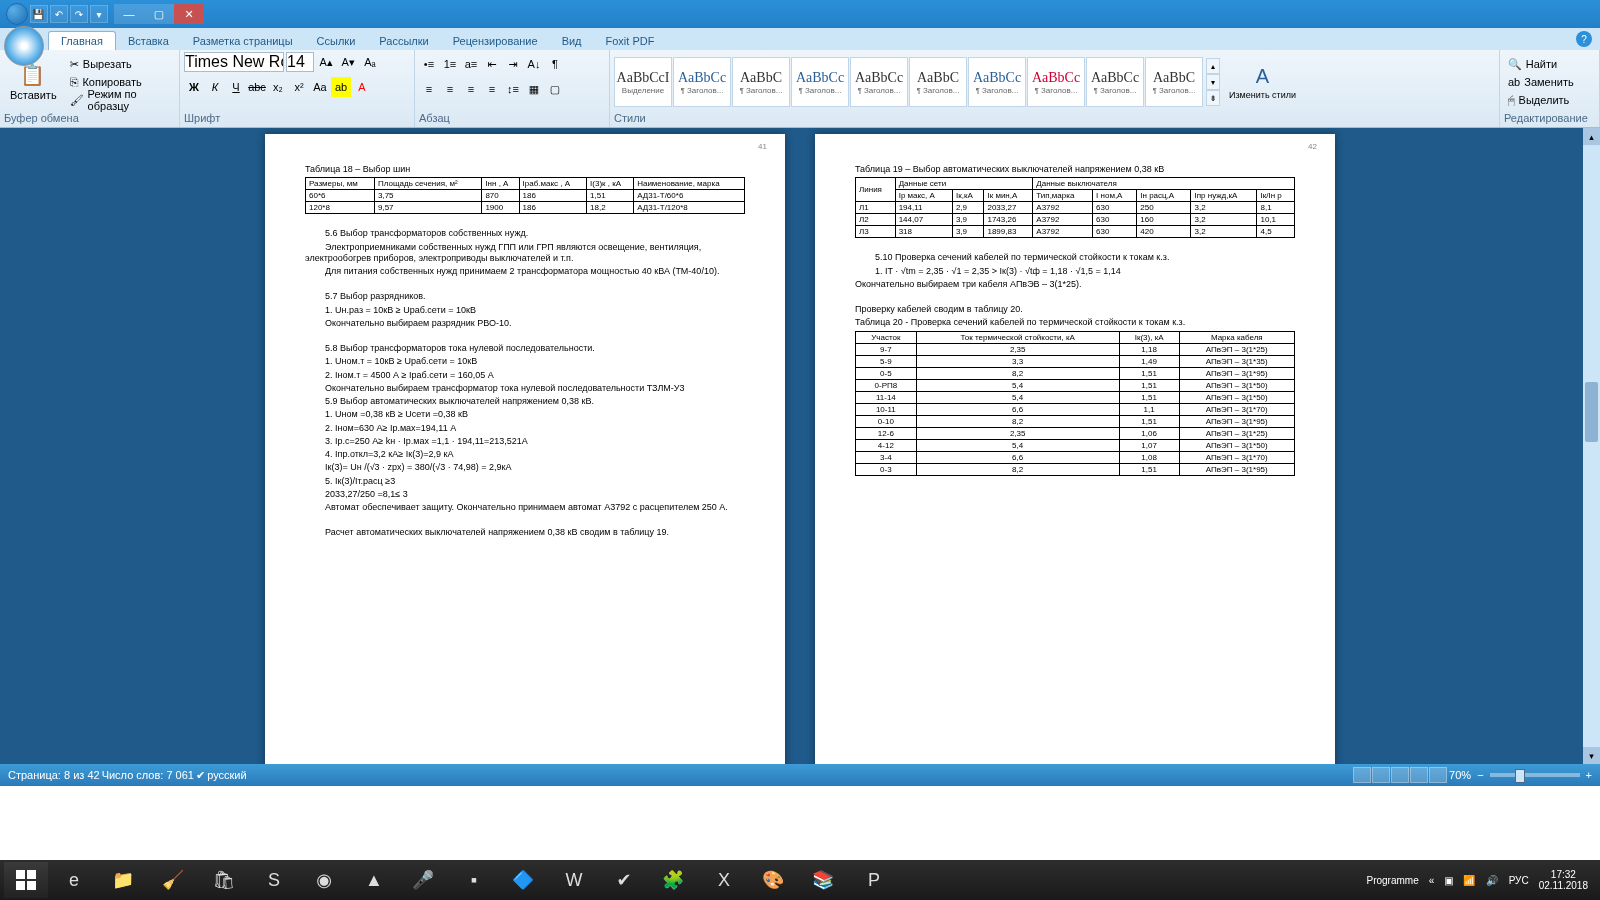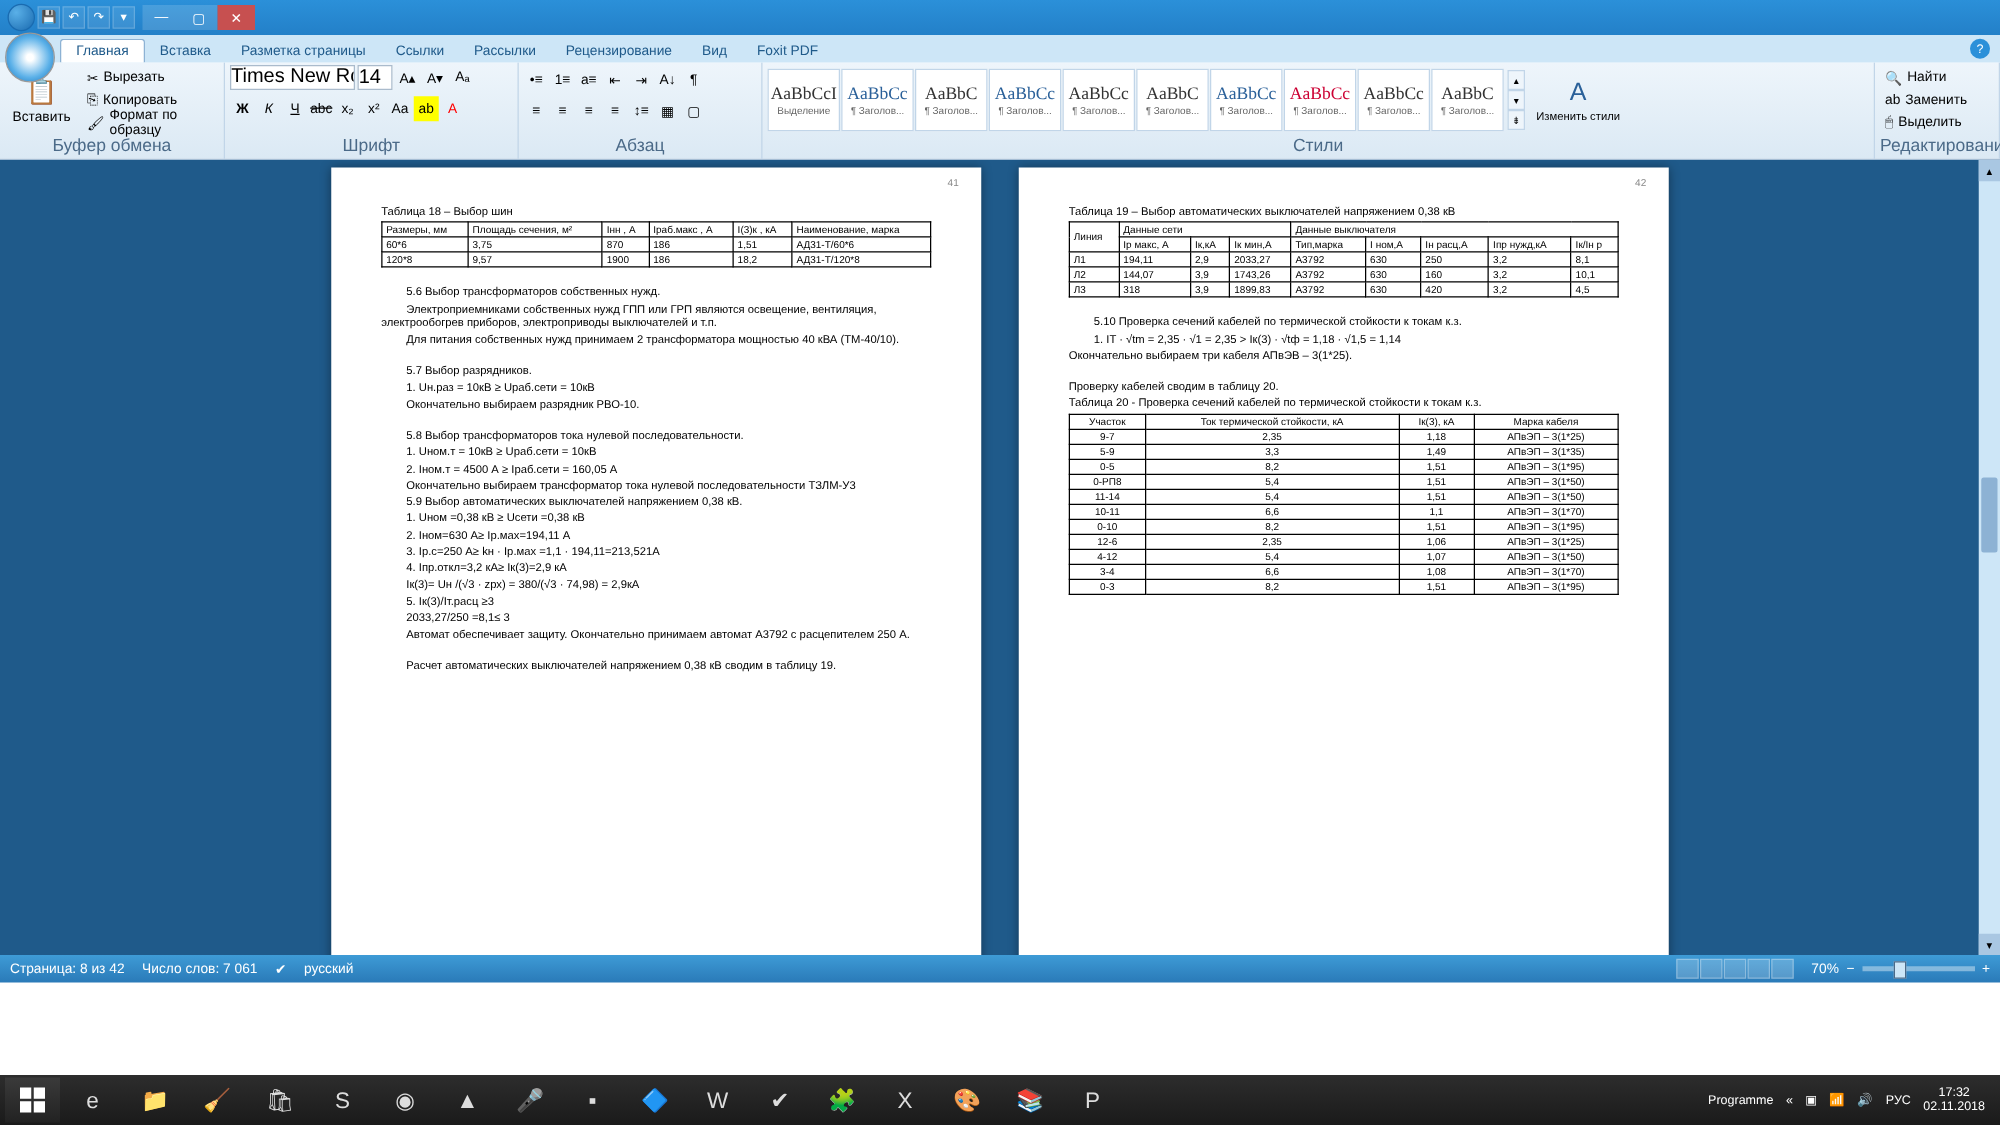--- a/index.html
+++ b/index.html
@@ -14,21 +14,21 @@
 .winbtns .min,.winbtns .max{background:rgba(255,255,255,.15)}
 .winbtns .close{background:#c75050}
 .tabstrip{height:22px;background:#cde6f7;display:flex;align-items:flex-end;padding-left:48px;font-size:11px;position:relative}
 .office-btn{position:absolute;left:4px;top:-2px;width:40px;height:40px;background:radial-gradient(circle,#fff 10%,#5ab0e8 60%,#1a6bb0);border-radius:50%;border:1px solid #999;z-index:3}
 .tab{padding:3px 12px;color:#1f5a8a;cursor:pointer}
 .tab.active{background:#fff;border:1px solid #8db2d4;border-bottom:none;border-radius:3px 3px 0 0}
 .helpbtn{position:absolute;right:8px;top:3px;width:16px;height:16px;background:#2b90d9;border-radius:50%;color:#fff;font-size:10px;display:flex;align-items:center;justify-content:center}
 .ribbon{height:78px;background:linear-gradient(#eef5fb,#dbe9f4);border-bottom:1px solid #a5bdd4;display:flex;font-size:11px}
 .group{border-right:1px solid #c1d5e8;display:flex;flex-direction:column;padding:2px 4px}
 .group-body{flex:1;display:flex;align-items:center;gap:3px}
-.group-label{text-align:center;color:#4b6a88;font-size:14px;padding-bottom:1px;position:relative}
+.group-label{text-align:left;color:#4b6a88;font-size:11px;padding-bottom:1px;position:relative}
 .bigbtn{display:flex;flex-direction:column;align-items:center;justify-content:center;padding:2px 6px;gap:2px}
 .bigbtn .ico{font-size:20px}
 .smallbtns{display:flex;flex-direction:column;gap:1px}
 .smallbtn{display:flex;align-items:center;gap:4px;padding:0 4px;height:17px}
 .fontsel{display:flex;gap:2px}
 .fontsel input{height:20px;font-size:16px;border:1px solid #abc}
 .fontname{width:100px}
 .fontsize{width:28px}
 .minibtn{width:20px;height:20px;border:1px solid transparent;display:flex;align-items:center;justify-content:center;font-size:11px}
 .row2{display:flex;gap:1px;margin-top:2px}
@@ -44,21 +44,21 @@
 .page{width:520px;height:730px;background:#fff;box-shadow:0 0 8px rgba(0,0,0,.4);padding:28px 40px;font-family:"Times New Roman";font-size:9px;color:#000;position:relative}
 .pgnum{position:absolute;top:8px;right:18px;font-size:8px;color:#888}
 .page p{margin:2px 0;line-height:1.25}
 .page .ind{text-indent:20px}
 .tbl{border-collapse:collapse;width:100%;margin:2px 0;font-size:8px}
 .tbl td,.tbl th{border:1px solid #000;padding:1px 3px;text-align:left}
 .tbl th{font-weight:normal}
 .scroll-v{position:absolute;right:0;top:0;width:17px;height:100%;background:#cde6f7;display:flex;flex-direction:column}
 .scroll-v .arr{height:17px;background:#a9c7e2;font-size:9px;display:flex;align-items:center;justify-content:center}
 .scroll-v .thumb{position:absolute;top:40%;left:2px;width:13px;height:60px;background:#8db2d4;border-radius:2px}
-.statusbar{height:22px;background:linear-gradient(#3e9bd6,#2a7ab8);display:flex;align-items:center;color:#fff;font-size:11px;padding:0 8px;gap:14px}
+.statusbar{height:22px;background:linear-gradient(#3e9bd6,#2a7ab8);display:flex;align-items:center;color:#fff;font-size:11px;padding:0 8px;gap:2px}
 .statusbar .spacer{flex:1}
 .viewbtns{display:flex;gap:1px}
 .viewbtns div{width:18px;height:16px;background:rgba(255,255,255,.2);border:1px solid rgba(255,255,255,.3)}
 .zoom{display:flex;align-items:center;gap:6px}
 .zslider{width:90px;height:4px;background:rgba(255,255,255,.4);position:relative}
 .zslider::after{content:"";position:absolute;left:28%;top:-4px;width:8px;height:12px;background:#cde6f7;border:1px solid #4b6a88}
 .taskbar{height:40px;background:linear-gradient(#2d2d2d,#1a1a1a);display:flex;align-items:center;padding:0 4px;gap:2px;position:absolute;bottom:0;width:100%}
 .taskbtn{width:48px;height:34px;display:flex;align-items:center;justify-content:center;font-size:18px;color:#ddd}
 .startbtn{width:44px;height:36px;background:linear-gradient(#3a3a3a,#222);display:flex;align-items:center;justify-content:center}
 .startbtn .grid{display:grid;grid-template-columns:9px 9px;grid-template-rows:9px 9px;gap:2px}
@@ -108,21 +108,21 @@
         <div class="smallbtn">
             <span>✂</span>
             <span>Вырезать</span>
           </div>
         <div class="smallbtn">
             <span>⎘</span>
             <span>Копировать</span>
           </div>
         <div class="smallbtn">
             <span>🖌</span>
-            <span>Формат по образцу</span>
+            <span>Режим по образцу</span>
           </div>
       </div>
     </div>
     <div class="group-label">Буфер обмена</div>
   </div>
 
   <div class="group" style="width:235px">
     <div class="group-body" style="flex-direction:column;align-items:flex-start">
       <div class="fontsel">
         <input class="fontname" value="Times New Roman" style="">

